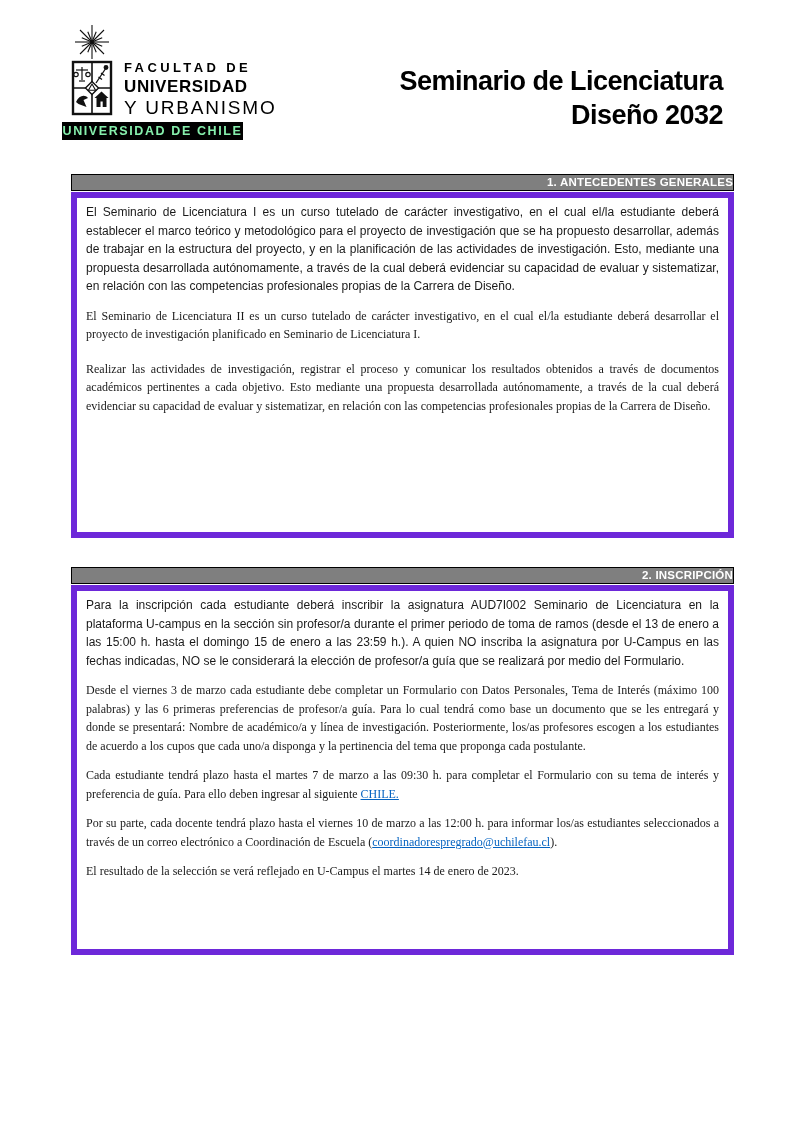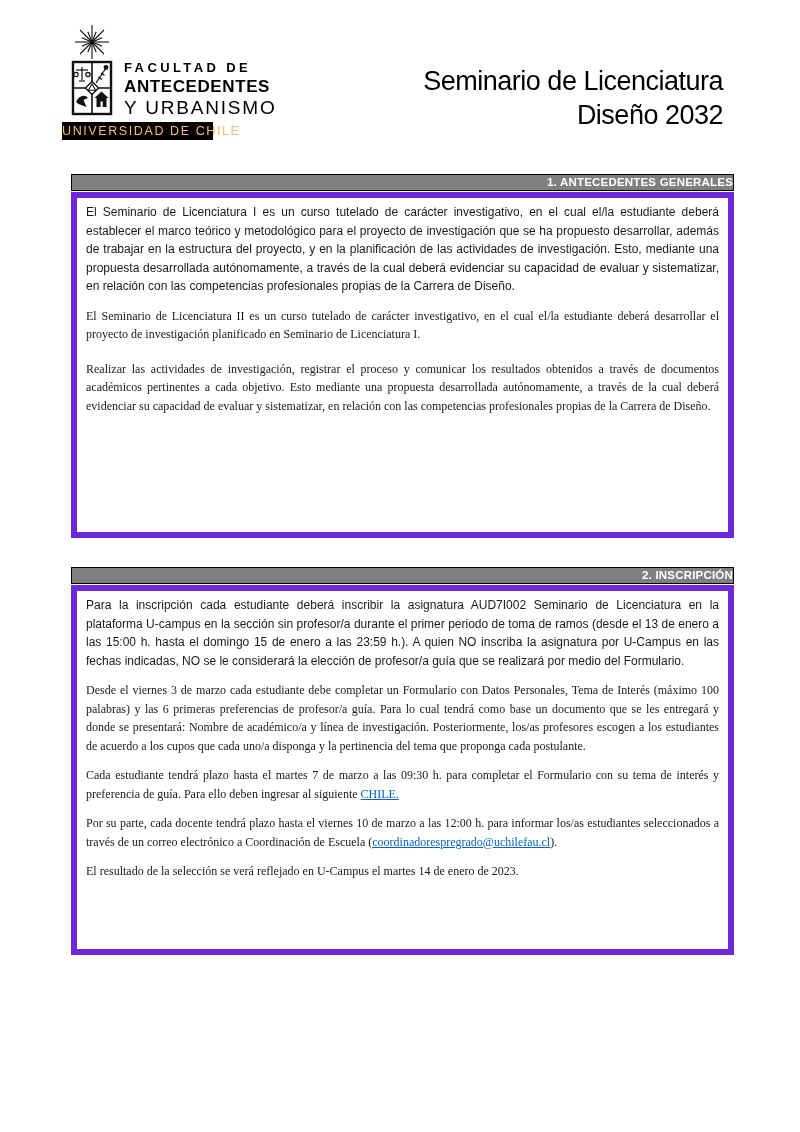--- a/index.html
+++ b/index.html
@@ -8,29 +8,29 @@
     font-family:"Liberation Sans", sans-serif; color:#1a1a1a; overflow:hidden;
   }
 
   
   .crest { position:absolute; left:60px; top:22px; }
   .faculty { position:absolute; left:124px; top:60px; color:#000; }
   .f1 { font-size:13px; font-weight:bold; letter-spacing:3.4px; line-height:15px; }
   .f2 { font-size:17px; font-weight:bold; letter-spacing:0.6px; line-height:19px; margin-top:2px; }
   .f3 { font-size:19px; font-weight:normal; letter-spacing:1.8px; line-height:19px; margin-top:2px; }
   .univ-bar {
-    position:absolute; left:62px; top:122px; width:151px; height:18px;
-    background:#000; color:#fdba74; font-size:12.5px; font-weight:normal;
+    position:absolute; left:62px; top:122px; width:181px; height:18px;
+    background:#000; color:#86efac; font-size:12.5px; font-weight:bold;
     letter-spacing:1.6px; text-align:center; line-height:18px; white-space:nowrap;
   }
 
   
   .doc-title {
     position:absolute; right:77px; top:64px; text-align:right;
-    font-weight:normal; font-size:27px; line-height:34px; color:#000; letter-spacing:-0.5px;
+    font-weight:bold; font-size:27px; line-height:34px; color:#000; letter-spacing:-0.5px;
   }
 
   
   .section { position:absolute; left:71px; width:663px; box-sizing:border-box; }
   .sec1 { top:174px; }
   .sec2 { top:567px; }
   .section-header {
     box-sizing:border-box; background:#7f7f7f; border:1px solid #000;
     color:#fff; font-weight:bold; font-size:11.5px; height:17px; line-height:15px;
     padding-left:6px; letter-spacing:0.2px;text-align:right;
@@ -97,21 +97,21 @@
     <polygon points="34.5,76 41.5,69.5 48.5,76" fill="#111"></polygon>
     <rect x="36.5" y="76" width="10" height="9" fill="#111"></rect>
     <rect x="40.5" y="79.5" width="2.2" height="5.5" fill="#fff"></rect>
 
     <polygon points="32,59.5 38.5,66 32,72.5 25.5,66" fill="#fff" stroke="#111" stroke-width="1.4"></polygon>
     <polygon points="32,62 35.6,68.3 28.4,68.3" fill="none" stroke="#111" stroke-width="1.1"></polygon>
   </svg>
 
   <div class="faculty">
     <div class="f1">FACULTAD DE</div>
-    <div class="f2">ANTECEDENTES</div>
+    <div class="f2">UNIVERSIDAD</div>
     <div class="f3">Y URBANISMO</div>
   </div>
 
   <div class="univ-bar">UNIVERSIDAD DE CHILE</div>
 
   <div class="doc-title">
     <div>Seminario de Licenciatura</div>
     <div>Diseño 2032</div>
   </div>
 

